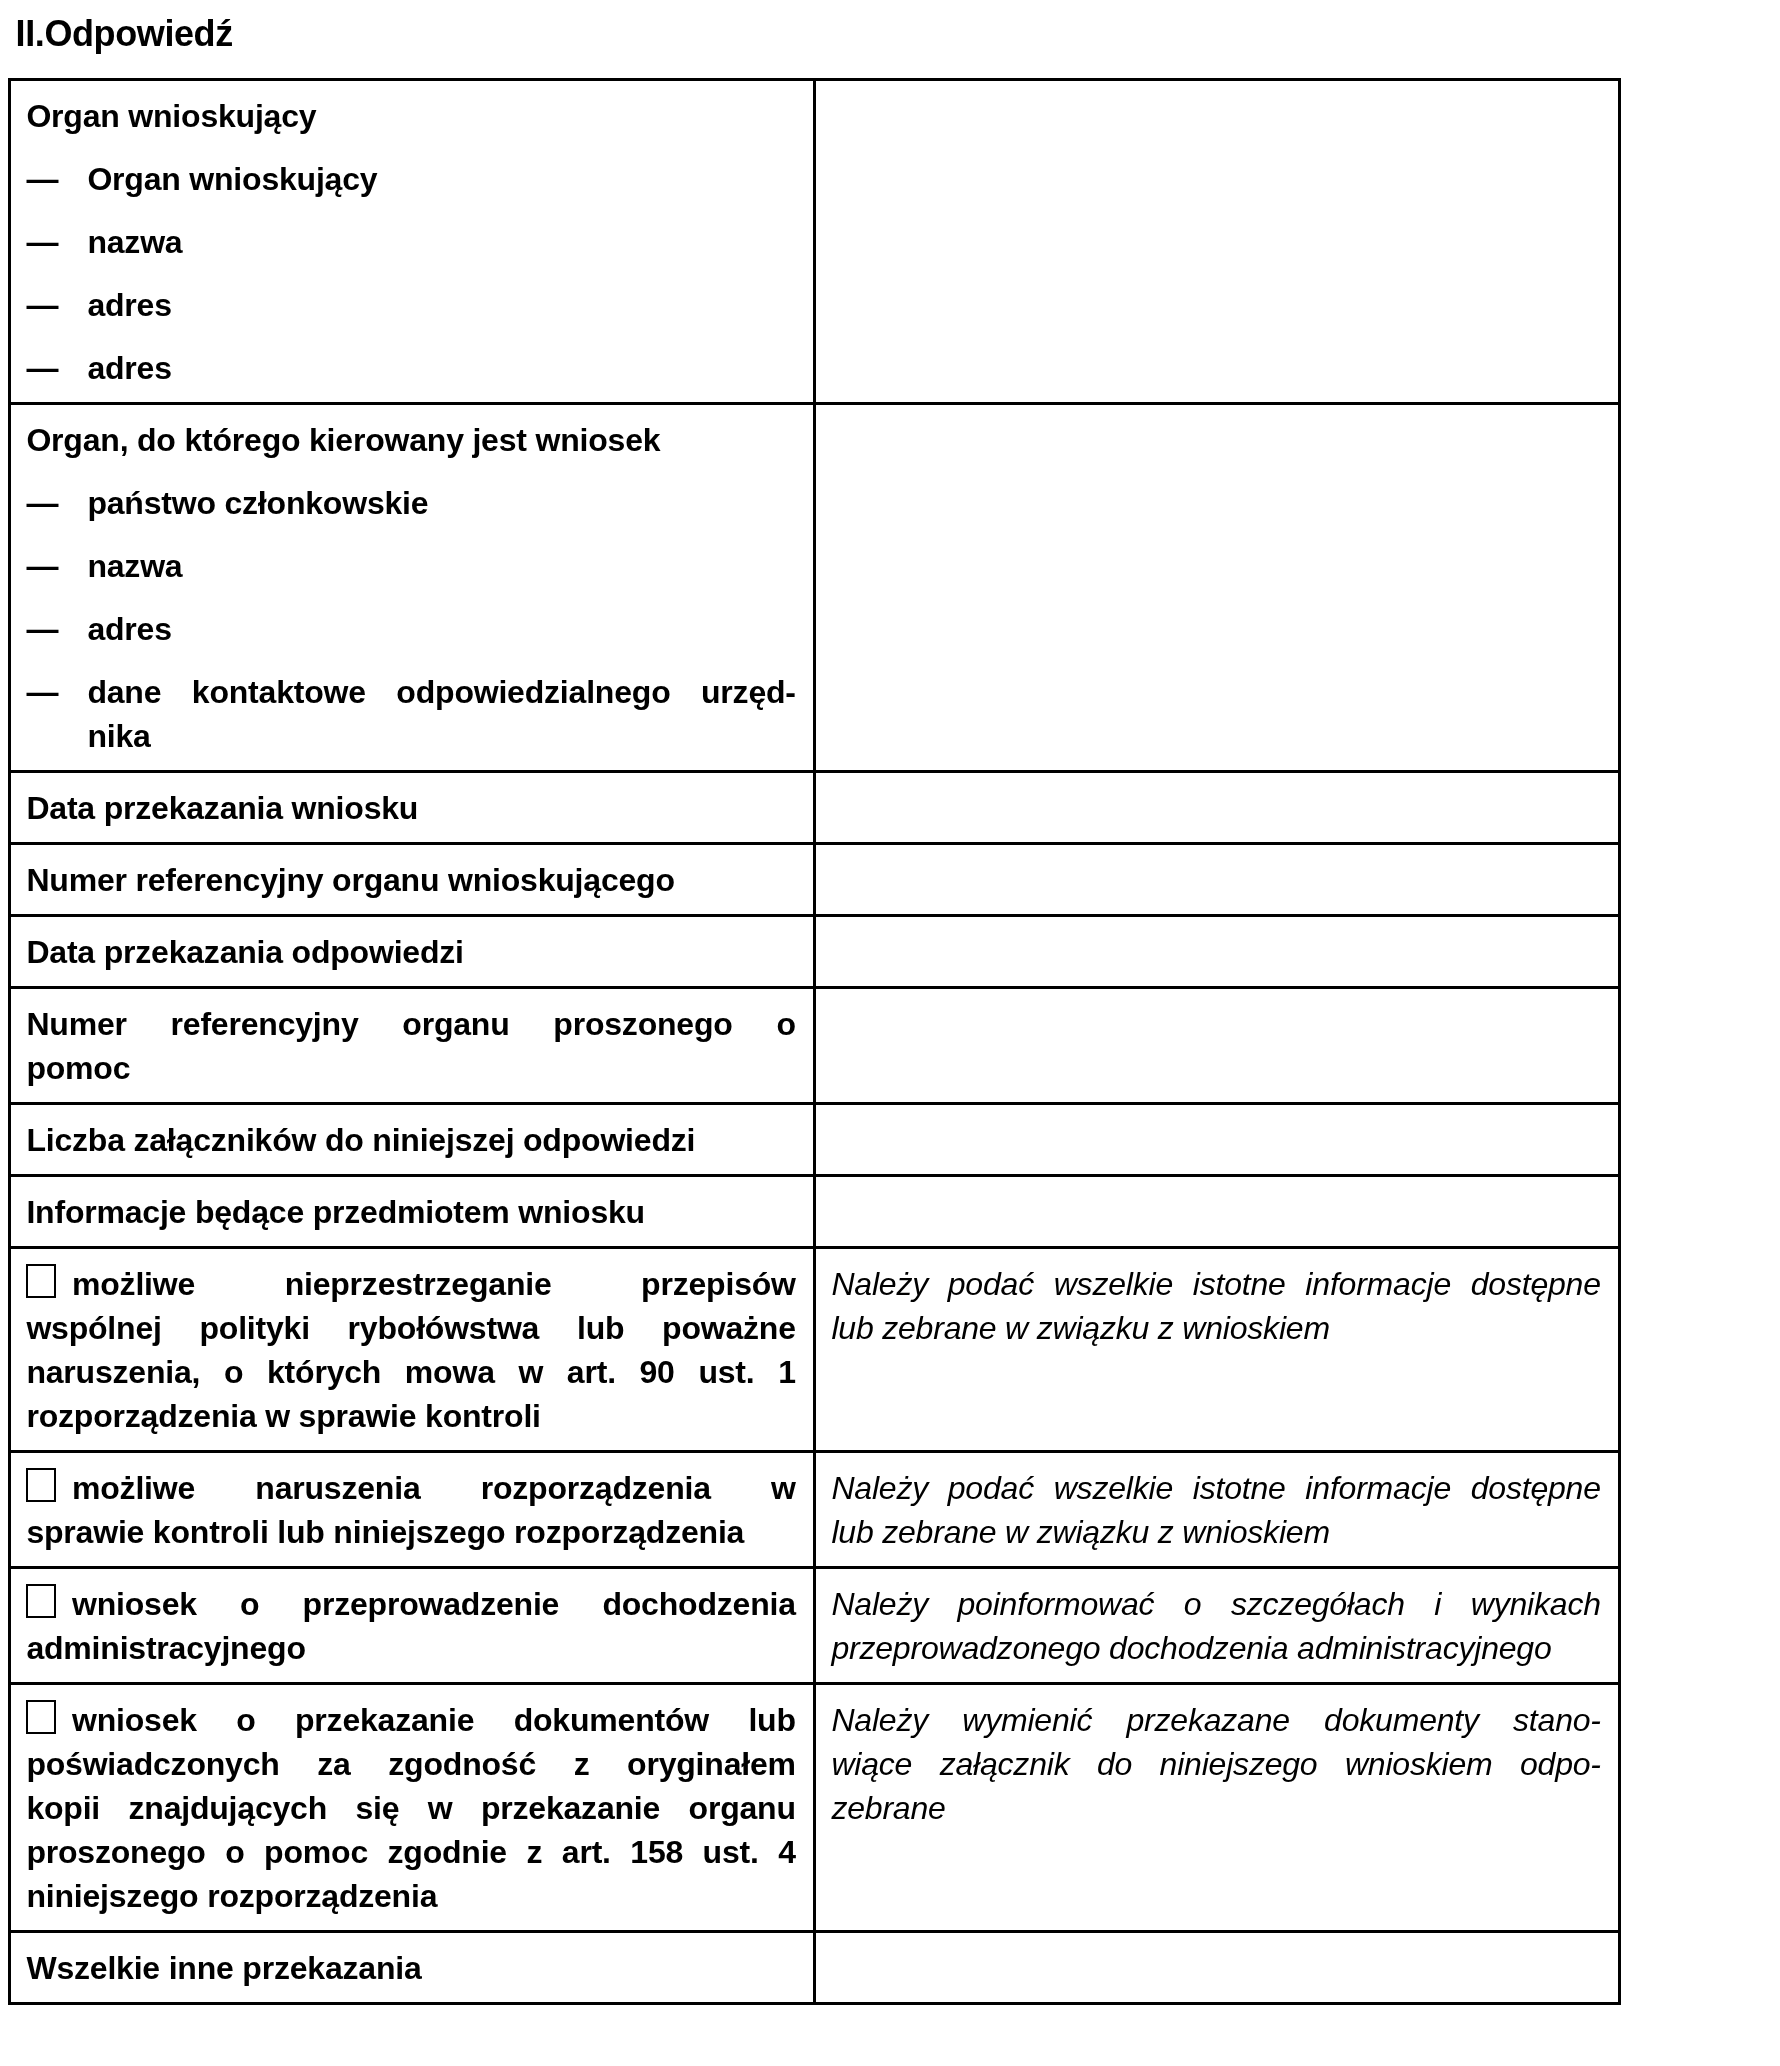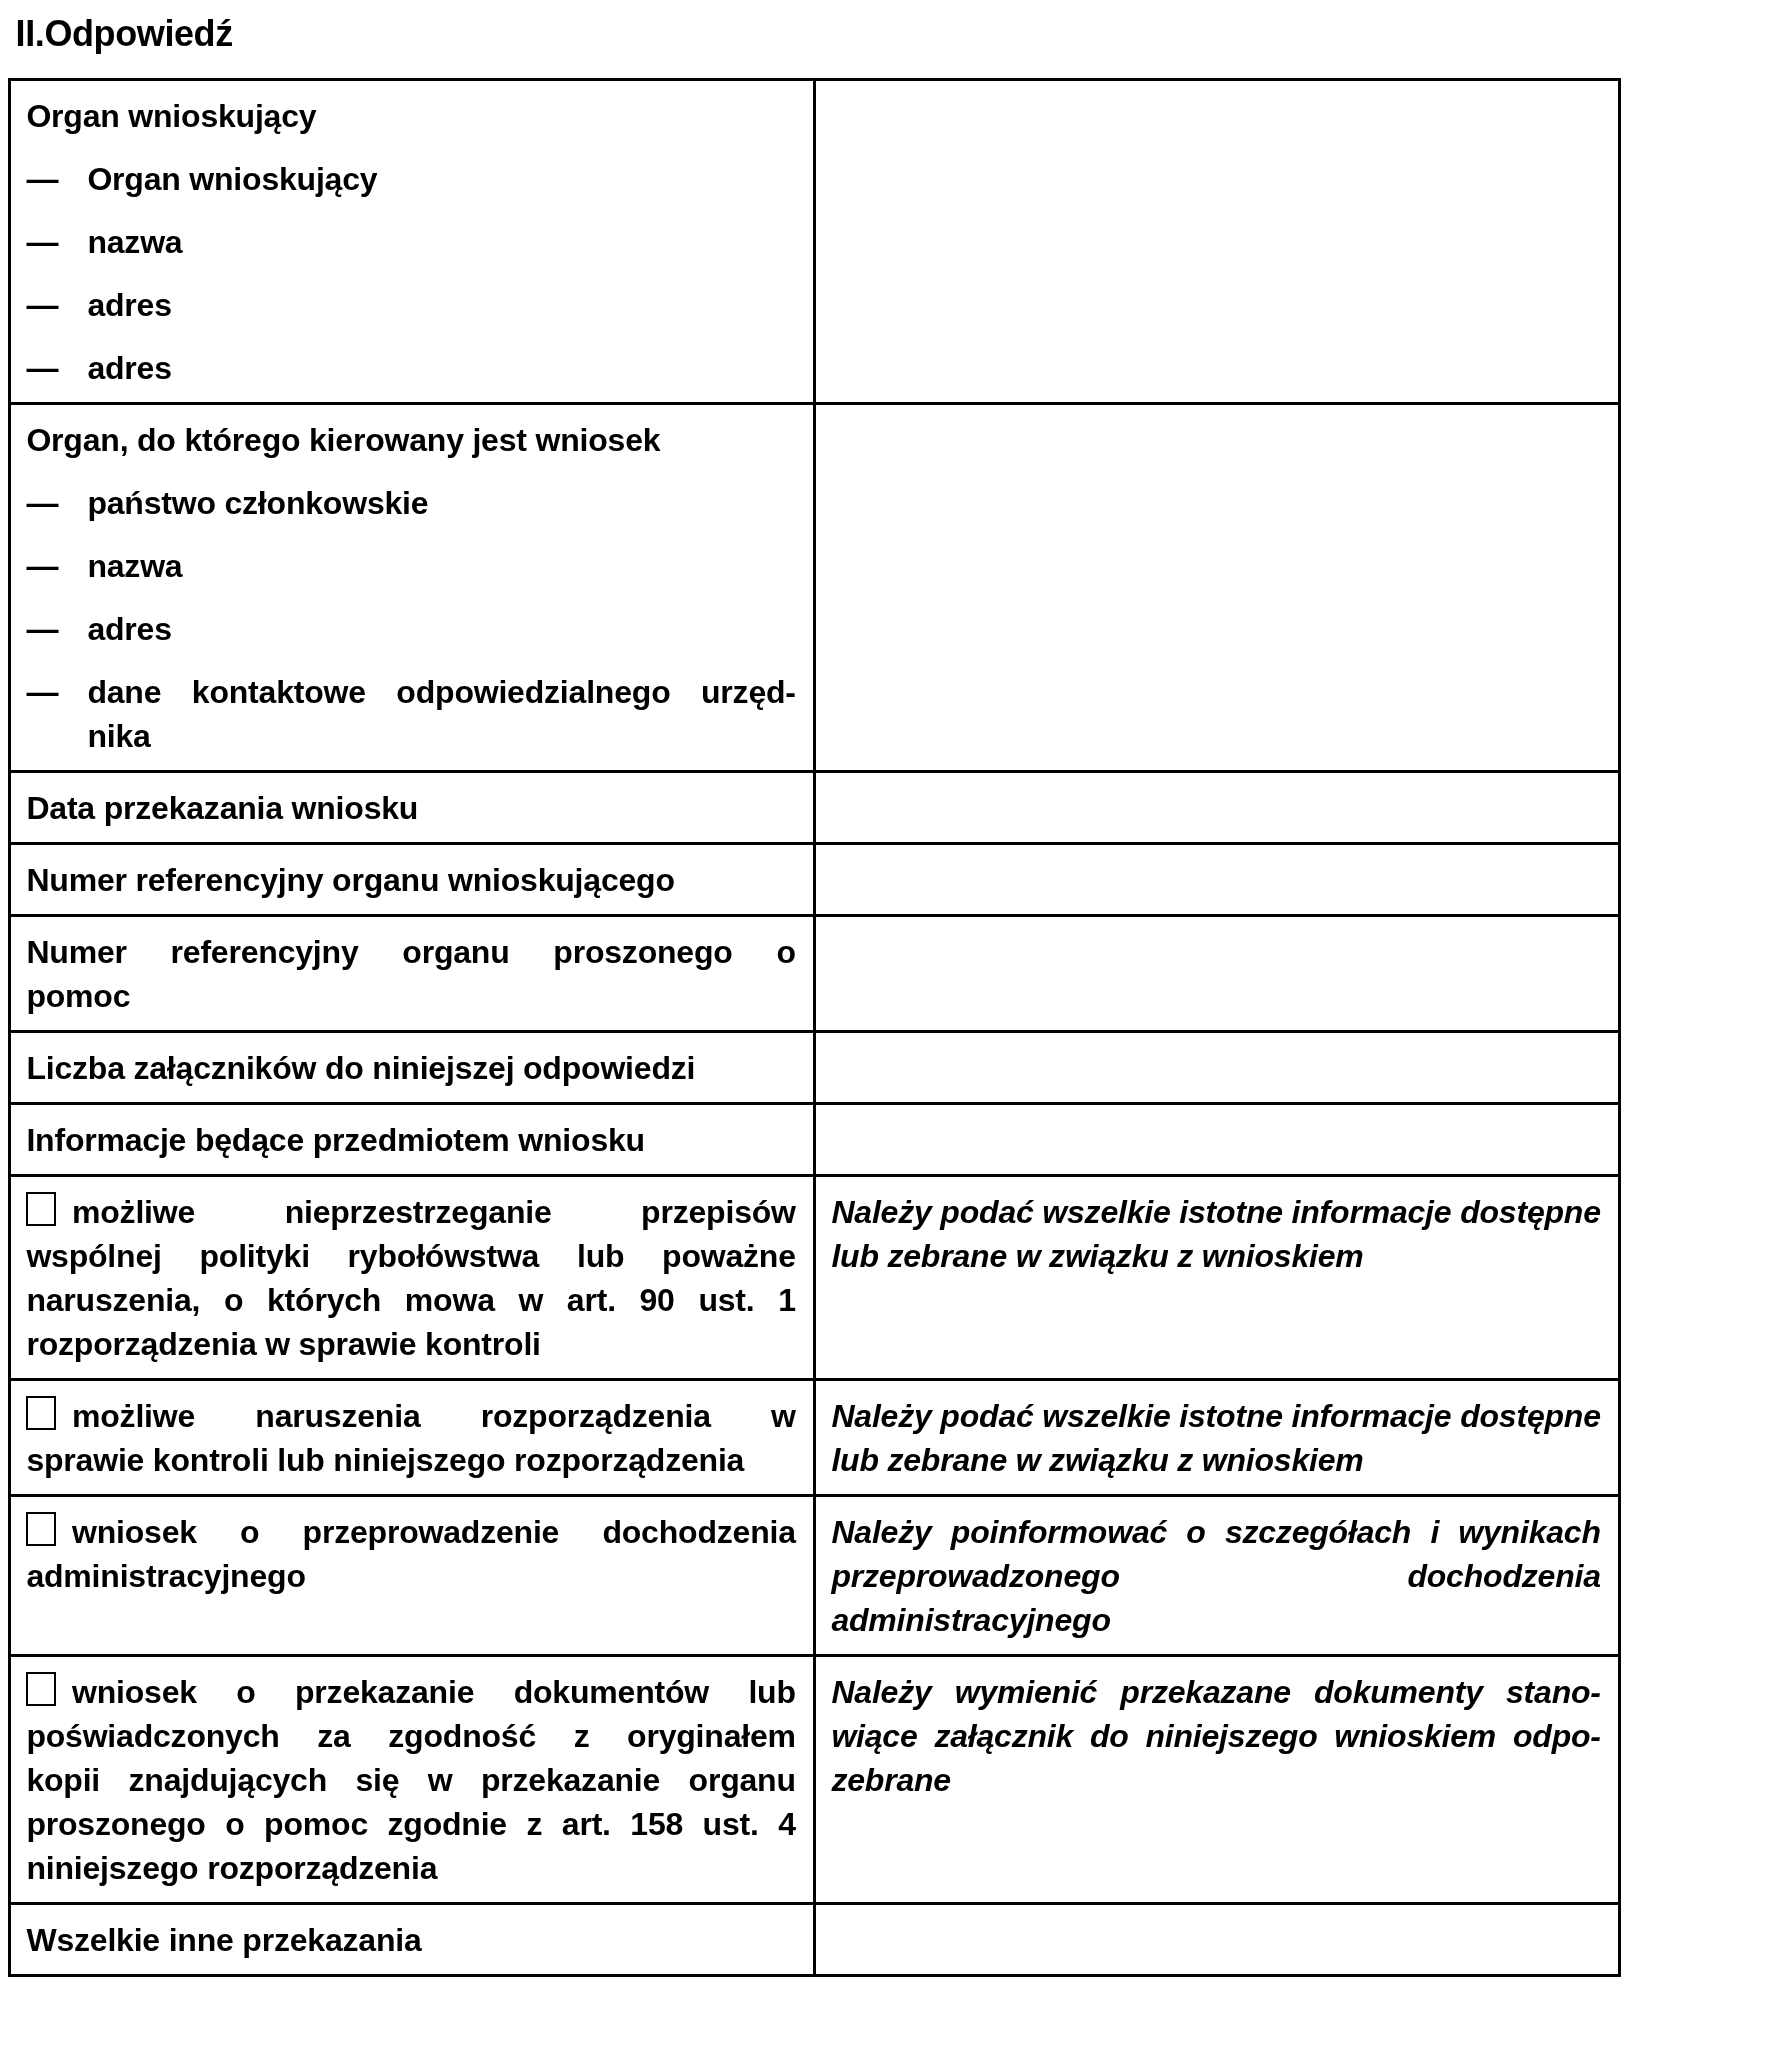--- a/index.html
+++ b/index.html
@@ -34,21 +34,21 @@
   table.form { border-width: 3.9px; }
   td.cell {
     width: 50%;
     vertical-align: top;
     padding: 12.5px 17px 12.5px 15.6px;
     font-size: 32px;
     line-height: 44px;
     letter-spacing: -0.2px;
   }
   td.cell.left  { font-weight: 700; }
-  td.cell.right { font-weight: 700; font-style: italic; margin-left: 34px; }
+  td.cell.right { font-weight: 400; font-style: italic; margin-left: 34px; }
   .ln { text-align: justify; }
   .ln.j { text-align: justify; text-align-last: justify; }
   .dash-item { display: flex; margin-top: 19px; }
   .dash-item .dash {
     flex: 0 0 61px;
     font-weight: 700;
   }
   .dash-item .dash-text { flex: 1 1 auto; min-width: 0; }
   .checkbox {
     display: inline-block;
@@ -139,20 +139,26 @@
           <td class="cell right"></td>
         </tr>
         <tr>
           <td class="cell left">
             <div class="ln">Numer referencyjny organu wnioskującego</div>
           </td>
           <td class="cell right"></td>
         </tr>
         <tr>
           <td class="cell left">
+            <div class="ln">Data przekazania odpowiedzi</div>
+          </td>
+          <td class="cell right"></td>
+        </tr>
+        <tr>
+          <td class="cell left">
             <div class="ln j">Numer referencyjny organu proszonego o</div>
             <div class="ln">pomoc</div>
           </td>
           <td class="cell right"></td>
         </tr>
         <tr>
           <td class="cell left">
             <div class="ln">Liczba załączników do niniejszej odpowiedzi</div>
           </td>
           <td class="cell right"></td>

